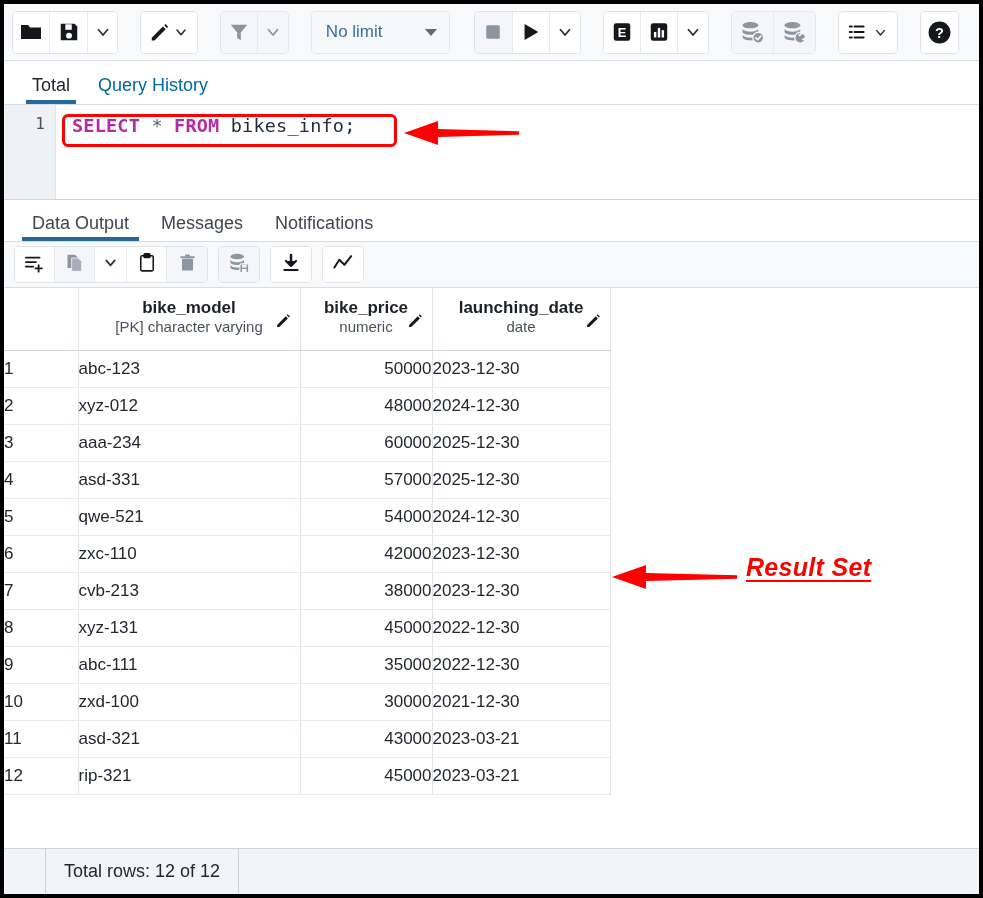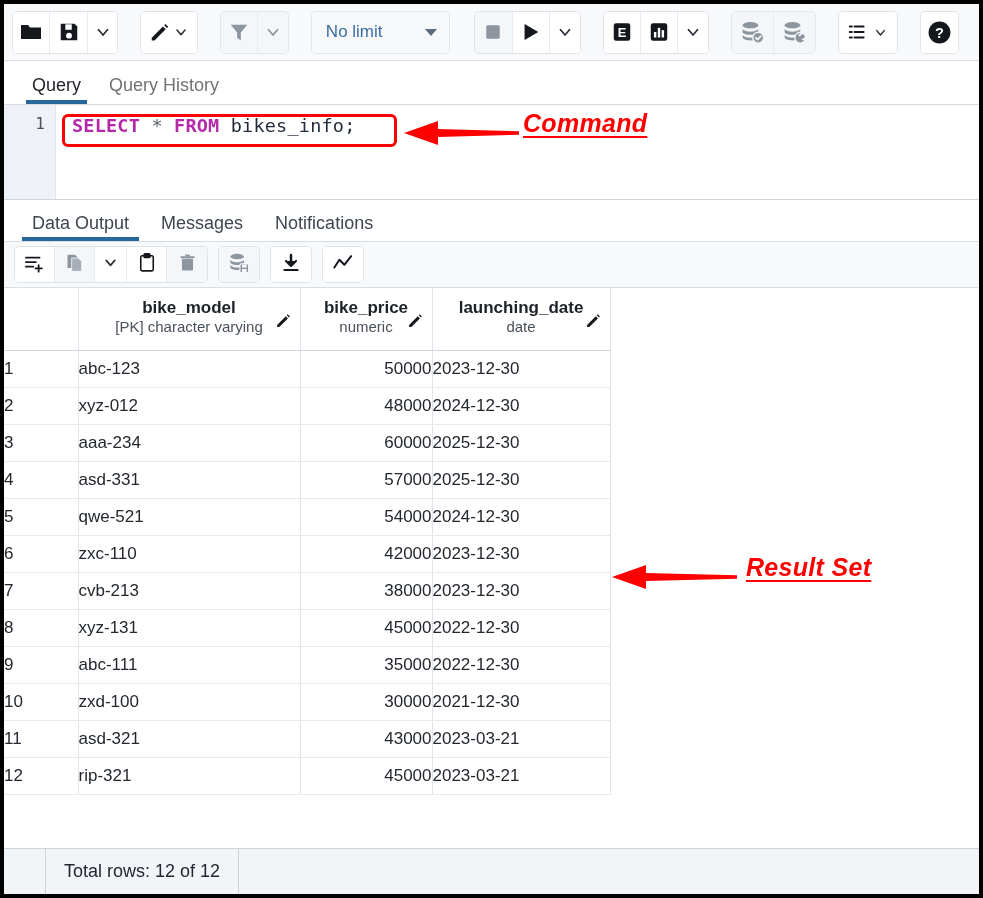--- a/index.html
+++ b/index.html
@@ -69,21 +69,21 @@
     height: 44px;
     background: #ffffff;
     border-bottom: 1px solid #d7dce2;
     display: flex; align-items: flex-end;
     padding-left: 14px;
     flex: 0 0 auto;
   }
   .tab {
     padding: 0 14px 8px 14px;
     font-size: 18px;
-    color: #737373;
+    color: #0369a1;
     position: relative;
   }
   .tab.active { color: #22262c; }
   .tab.active::after {
     content: ""; position: absolute;
     left: 8px; right: 8px; bottom: 0; height: 4px;
     background: #26689c;
   }
 
   
@@ -421,21 +421,21 @@
             <text x="12" y="17.2" font-family="Liberation Sans, sans-serif" font-size="14" font-weight="bold" fill="#ffffff" text-anchor="middle">?</text>
           </svg>
         </span>
       </div>
     </div>
 
   </div>
 
   <div class="tabstrip">
     <div class="tab active">
-      <span>Query</span>
+      <span>Total</span>
     </div>
     <div class="tab">
       <span>Query History</span>
     </div>
   </div>
 
   <div class="editor">
     <div class="gutter">
       <span>1</span>
     </div>
@@ -657,21 +657,20 @@
     <div class="scell">Total rows: 12 of 12</div>
   </div>
 
   <div class="hlbox"></div>
 
   <span class="arrow" style="left:400px; top:113px;">
     <svg width="115" height="32" viewBox="0 0 115 32">
       <path d="M0 16 L34 4 L34 12 L115 14.2 L115 17.8 L34 20 L34 28 Z" fill="#ff0000"></path>
     </svg>
   </span>
-  <div class="anno" style="left:519px; top:105px;">Command</div>
 
   <span class="arrow" style="left:608px; top:557px;">
     <svg width="125" height="32" viewBox="0 0 125 32">
       <path d="M0 16 L34 4 L34 12 L125 14.2 L125 17.8 L34 20 L34 28 Z" fill="#ff0000"></path>
     </svg>
   </span>
   <div class="anno" style="left:742px; top:549px;">Result Set</div>
 
 </div>
 

